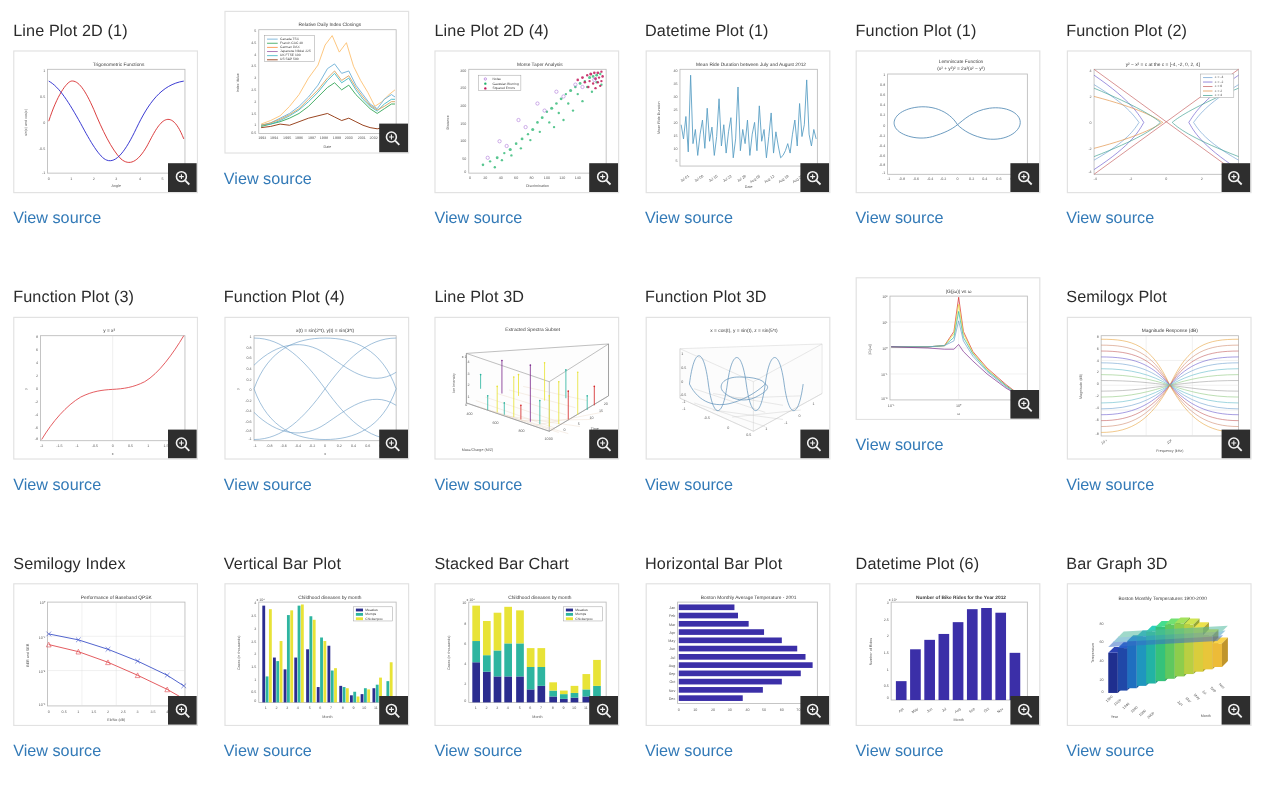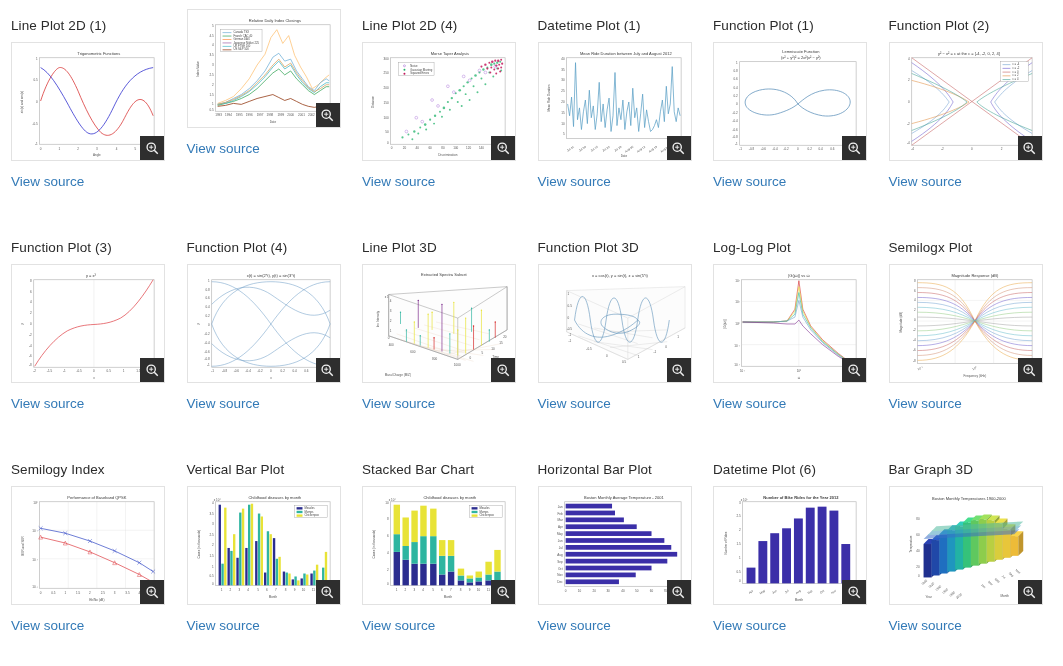--- a/index.html
+++ b/index.html
@@ -698,21 +698,20 @@
             <line x1="6.6" y1="4.4" x2="6.6" y2="8.8" stroke="#f2f2f2" stroke-width="1"></line>
             <line x1="4.4" y1="6.6" x2="8.8" y2="6.6" stroke="#f2f2f2" stroke-width="1"></line>
             <line x1="9.9" y1="9.9" x2="13.6" y2="13.6" stroke="#f2f2f2" stroke-width="1.6"></line>
           </svg>
       </div>
     </div>
     <a class="view-source" href="#">View source</a>
   </div>
 
   <div class="cell">
-    <div class="cell-title">Log-Log Plot</div>
     <div class="thumb">
       <svg viewBox="0 0 154 119" preserveAspectRatio="none">
         <rect x="0" y="0" width="154" height="119" fill="#fff"></rect>
         <text class="ptitle" x="86" y="12">|G(jω)| vs ω</text>
         <rect class="pframe" x="28" y="15" width="116" height="88"></rect>
         <g class="grid">
           <line x1="28" y1="37" x2="144" y2="37"></line>
             <line x1="28" y1="59" x2="144" y2="59"></line>
           <line x1="28" y1="81" x2="144" y2="81"></line>
           <line x1="86" y1="15" x2="86" y2="103"></line>

